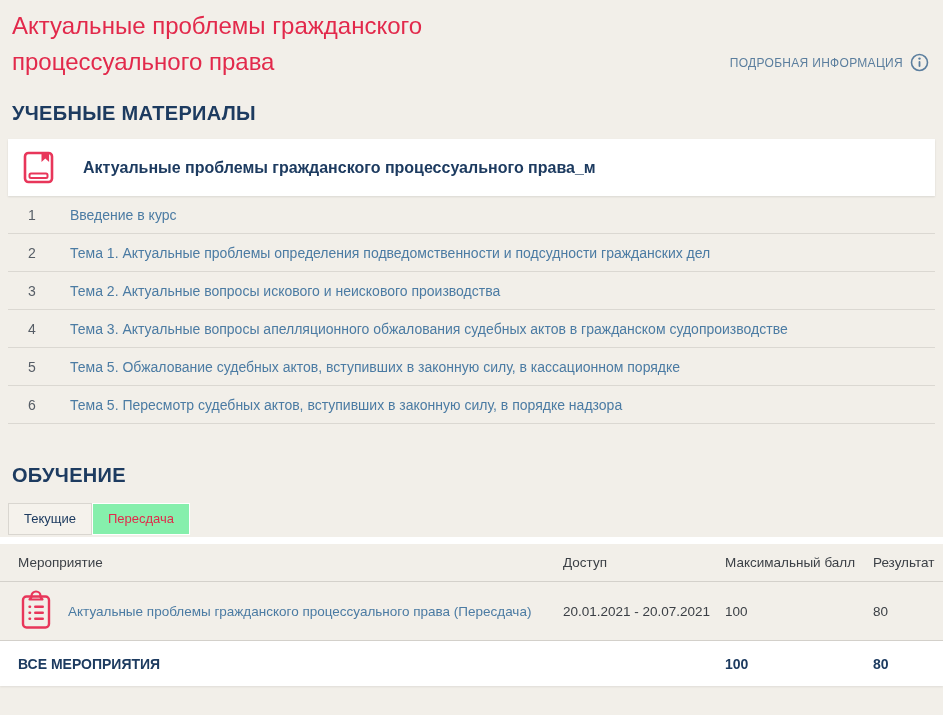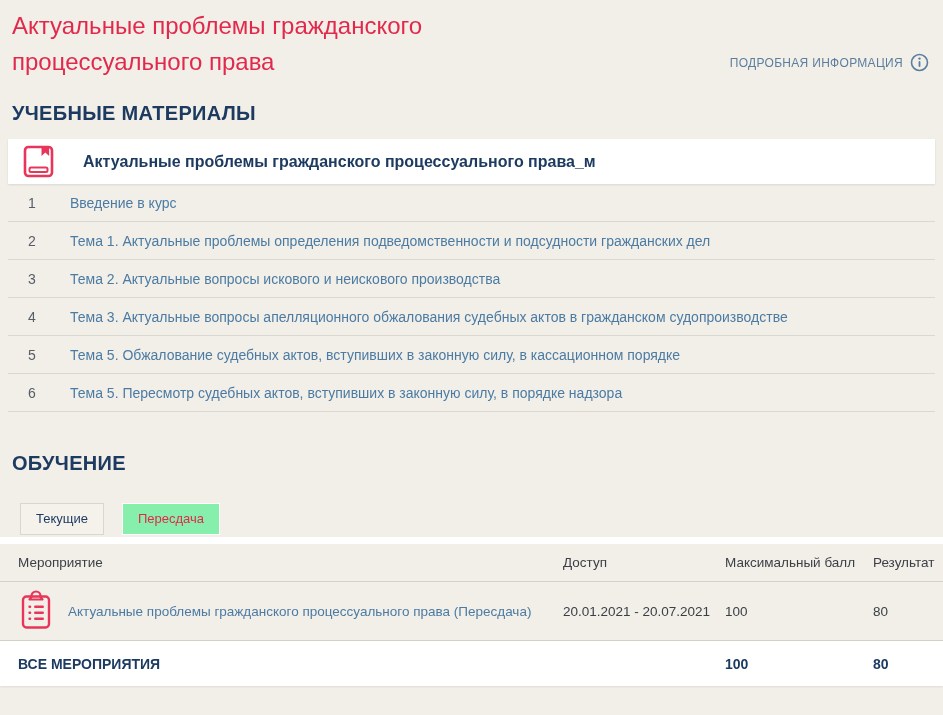--- a/index.html
+++ b/index.html
@@ -42,31 +42,31 @@
 
   
   .section-title {
     color: #1d3b60;
     font-size: 20px;
     font-weight: bold;
     letter-spacing: 0.3px;
     padding: 0 12px;
   }
   .materials-title { margin-top: 22px; margin-bottom: 14px; }
-  .training-title { margin-top: 40px; margin-bottom: 28px; }
+  .training-title { margin-top: 40px; margin-bottom: 16px; }
 
   
   .card {
     margin: 0 8px;
     background: #ffffff;
     display: flex;
     align-items: center;
     gap: 26px;
     padding: 10px 12px;
-    height: 45px;
+    height: 57px;
     box-shadow: 0 1px 2px rgba(0,0,0,0.10);
     cursor: pointer;
   }
   .card-title {
     color: #1d3b60;
     font-size: 16px;
     font-weight: bold;
   }
   .book-icon svg { display: block; }
 
@@ -90,22 +90,22 @@
   .lesson-link {
     color: #4b7ba3;
     font-size: 14px;
     text-decoration: none;
     cursor: pointer;
   }
 
   
   .tabs {
     display: flex;
-    padding: 0 20px;
-    gap: 18px;
+    padding: 0 8px;
+    gap: 0;
   }
   .tab {
     font-size: 13px;
     padding: 7px 15px 8px 15px;
     cursor: pointer;
   }
   .tab-inactive {
     color: #1d3b60;
     background: #f5f2ec;
     border: 1px solid #d9d6d0;

